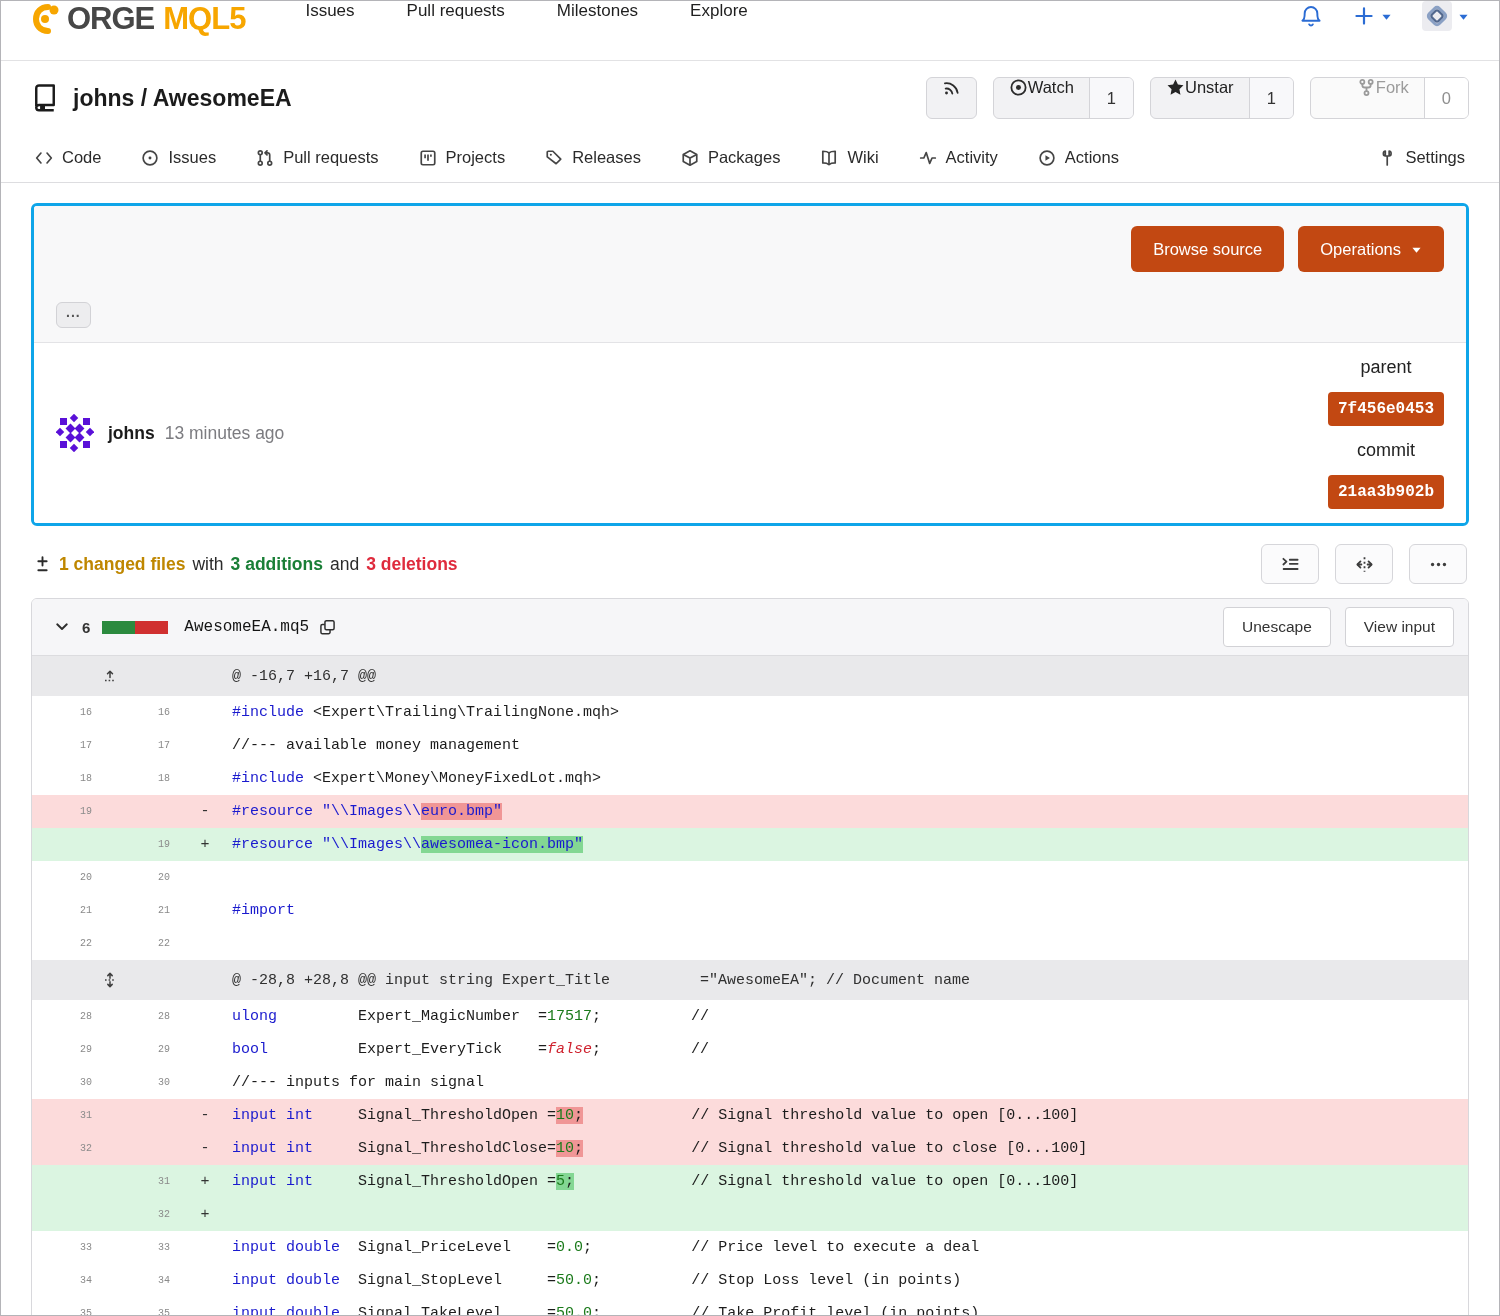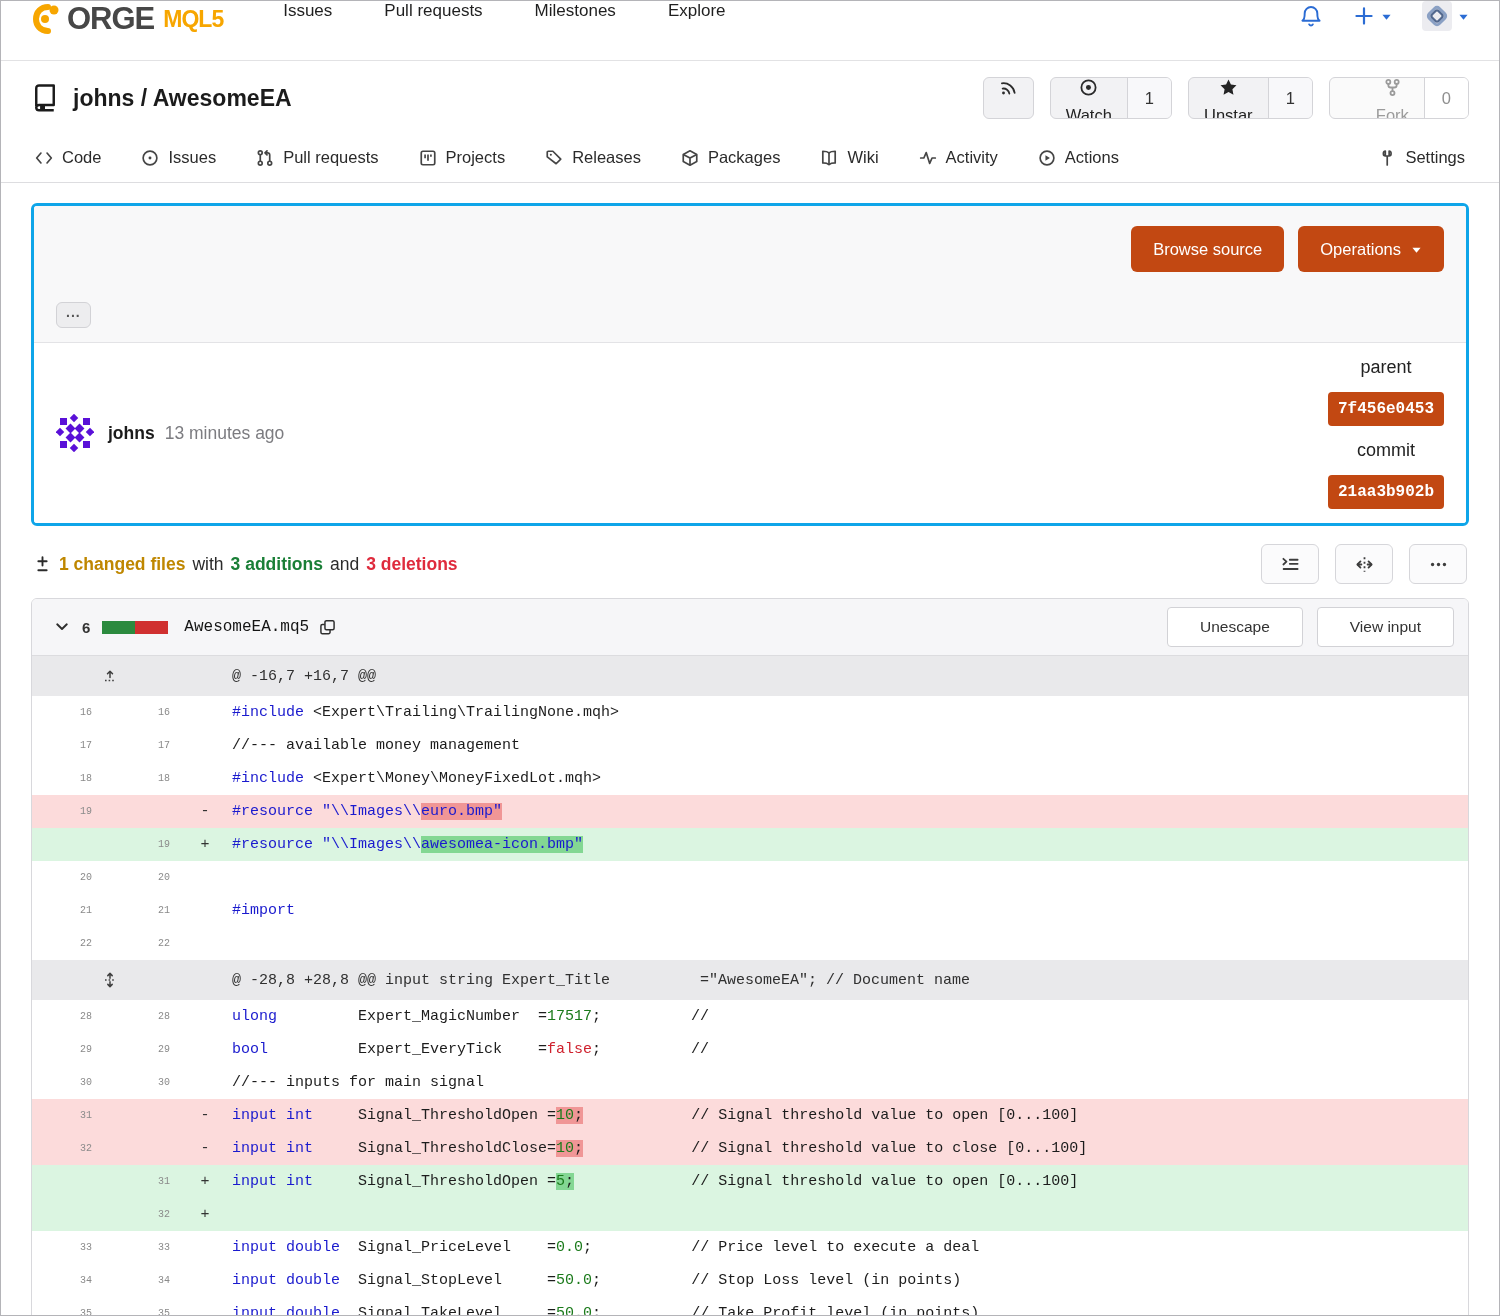--- a/index.html
+++ b/index.html
@@ -5,33 +5,33 @@
   * { margin:0; padding:0; box-sizing:border-box; }
   html,body { background:#fff; }
   body { font-family:"Liberation Sans","DejaVu Sans",sans-serif; color:#1d1d1d; }
   .page { width:1500px; height:1316px; border:1px solid #b4b4b8; background:#fff; overflow:hidden; }
 
   
   .navbar { height:60px; display:flex; align-items:flex-start; padding:0 30px; border-bottom:1px solid #e2e2e4; }
   .logo { display:flex; align-items:center; cursor:pointer; }
   .logo-icon { width:34px; height:34px; display:inline-block; margin-right:2px; }
   .logo-forge { font-size:31px; font-weight:800; letter-spacing:-1px; color:#474747; }
-  .logo-mql { font-size:23px; font-weight:800; letter-spacing:-1px; color:var(--logo-orange,#f7a600); margin-left:9px; }
+  .logo-mql { font-size:31px; font-weight:800; letter-spacing:-1px; color:var(--logo-orange,#f7a600); margin-left:9px; }
   .nav-links { display:flex; gap:52px; margin-left:60px; }
   .nav-link { font-size:17px; color:#1f1f1f; cursor:pointer; }
   .nav-right { margin-left:auto; display:flex; align-items:center; gap:30px; }
   .nav-ico { color:var(--blue,#2b6cd4); display:flex; align-items:center; gap:6px; cursor:pointer; }
   .avatar-sm { width:30px; height:30px; border-radius:4px; background:#ececf0; display:flex; align-items:center; justify-content:center; }
 
   
   .repo-header { display:flex; align-items:center; padding:16px 30px 14px; }
   .repo-title { display:flex; align-items:center; gap:14px; font-size:23px; font-weight:700; color:#1b1b1b; }
   .repo-actions { margin-left:auto; display:flex; gap:16px; }
   .btn-group { display:flex; border:1px solid #d4d4d8; border-radius:6px; overflow:hidden; height:42px; background:#f2f2f4; }
-  .btn-group .main { display:flex; align-items:center; gap:9px; padding:0 15px; font-size:16.5px; color:#222; cursor:pointer;flex-direction:column; }
+  .btn-group .main { display:flex; padding:0 15px; font-size:16.5px; color:#222; cursor:pointer; }
   .btn-group .count { display:flex; align-items:center; padding:0 17px; font-size:16.5px; color:#333; border-left:1px solid #d4d4d8; background:#f8f8fa; cursor:pointer; }
   .btn-group.disabled { background:#fafafa;padding-left:31px; }
   .btn-group.disabled .main { color:#9b9b9b; cursor:default; }
   .btn-group.disabled .count { color:#8f8f8f; background:#fff; }
   .icon-dark { color:#2b2b2b; display:flex; }
   .icon-gray { color:#9b9b9b; display:flex; }
 
   
   .repo-tabs { display:flex; align-items:center; gap:40px; padding:0 34px; height:50px; border-bottom:1px solid #dddde0; }
   .tab { display:flex; align-items:center; gap:9px; font-size:16.5px; color:#2b2b2b; cursor:pointer; }
@@ -73,36 +73,36 @@
   .file-header { background:#f6f6f8; border-bottom:1px solid #dcdcdf; padding:8px 14px; display:flex; align-items:center; }
   .file-chevron { color:#2e2e2e; display:flex; margin:0 12px 0 8px; cursor:pointer; }
   .file-changes { font-size:15px; font-weight:700; color:#333; margin-right:12px; }
   .stat-bar { width:66px; height:13px; display:flex; overflow:hidden; margin-right:16px; }
   .stat-add-seg { background:var(--bar-green,#2b8a3e); }
   .stat-del-seg { background:var(--bar-red,#d03030); }
   .file-name { font-family:"Liberation Mono","DejaVu Sans Mono",monospace; font-size:16px; color:#141414; }
   .copy-icon { color:#2e2e2e; display:flex; margin-left:10px; cursor:pointer; }
   .file-header-actions { margin-left:auto; display:flex; gap:14px; }
   .btn-white { background:#fff; border:1px solid #d2d2d6; border-radius:4px; font-family:inherit; font-size:15.5px;
-    color:#333; padding:10px 32px; cursor:pointer; }
+    color:#333; padding:10px 18px; cursor:pointer; }
 
   
   .diff-table { font-family:"Liberation Mono","DejaVu Sans Mono",monospace; font-size:15px; background:#fff; }
   .drow { display:grid; grid-template-columns:78px 78px 34px 1fr; min-height:33px; align-items:center; }
   .drow.hunk { background:var(--hunk-bg,#e9e9eb); min-height:40px; }
   .drow.del { background:var(--del-bg,#fcdbdb); }
   .drow.add { background:var(--add-bg,#dbf5e1); }
   .lnum { text-align:right; padding-right:18px; color:var(--lnum,#8a8a8a); font-size:10px; cursor:pointer; }
   .mk { text-align:center; color:#333; }
   .codecell { white-space:pre; padding-left:10px; color:var(--plain,#1d1d1d); overflow:hidden; }
   .exp-cell { grid-column:1 / 3; display:flex; justify-content:center; align-items:center; cursor:pointer; color:#3f3f3f; }
   .hunk-text { grid-column:4; white-space:pre; padding-left:10px; color:#303030; }
   .seg-k { color:var(--kw,#1a1ace); }
   .seg-n { color:var(--num,#1a7a1a); }
-  .seg-r { color:var(--bad,#cf222e); }
+  .seg-r { color:var(--bad,#cf222e);font-style:italic; }
   .seg-c { color:#1c1c1c; }
   .seg-p { color:#1d1d1d; }
   .del .hl { background:var(--del-hl,#f09696); }
   .add .hl { background:var(--add-hl,#83d793); }
 </style>
 </head>
 <body>
 
 <div class="page">
 

